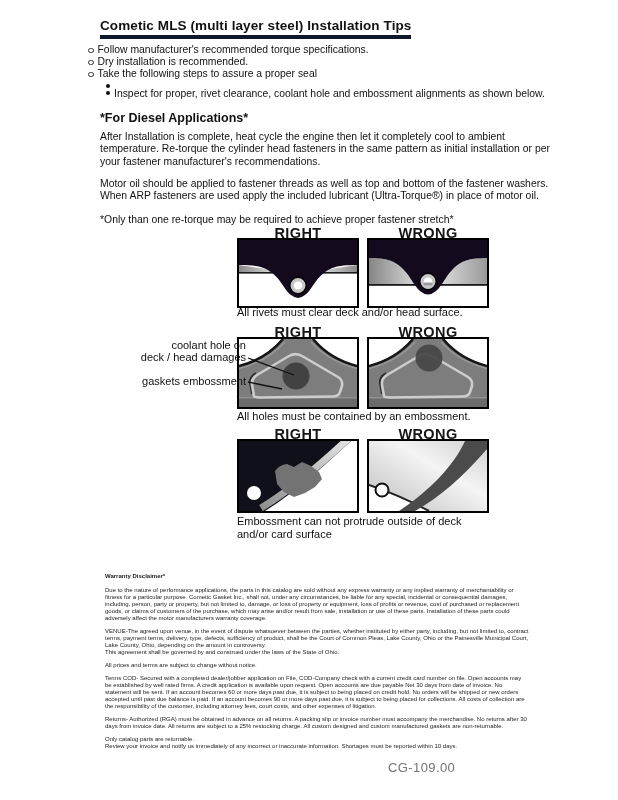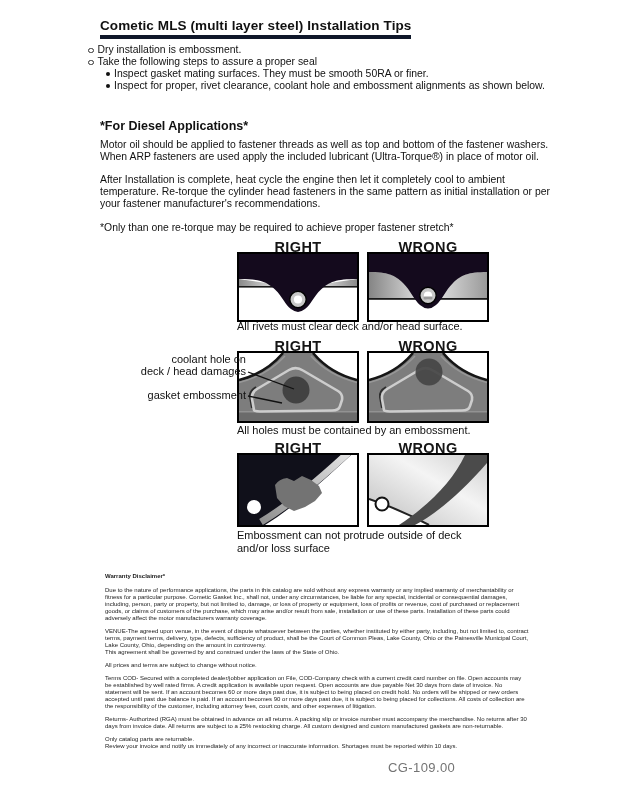--- a/index.html
+++ b/index.html
@@ -21,27 +21,27 @@
     width:3.5px;height:3.5px;border:1px solid #333;border-radius:50%;
     margin:3.5px 4px 0 0;flex:none;
   }
   .fdot{
     width:4px;height:4px;background:#111;border-radius:50%;
     margin:3.5px 4px 0 0;flex:none;
   }
   .sub{margin-left:18px;}
 
   
-  #diesel{left:100px;top:112px;width:452px;font-size:10.4px;line-height:12.2px;margin-top:8px;}
+  #diesel{left:100px;top:112px;width:452px;font-size:10.4px;line-height:12.2px;}
   #diesel h2{font-size:12.5px;margin:0 0 7px 0;}
   #diesel p{margin:0 0 10px 0;}
   #diesel .note{margin-top:12px;}
 
   
-  #diagrams{left:0;top:239px;width:528px;height:322px;}
+  #diagrams{left:0;top:225px;width:528px;height:322px;}
   .dg-label{position:absolute;width:122px;text-align:center;font-size:14.5px;font-weight:bold;letter-spacing:.4px;color:#151515;}
   .panel{position:absolute;width:122px;height:70px;}
   .panel svg{display:block;border:2px solid #000;background:#fff;}
   .p2 svg{border:2px solid #000;}
   .caption{position:absolute;font-size:11px;line-height:12.5px;color:#111;}
   .ann{position:absolute;text-align:right;font-size:11px;line-height:12px;color:#111;}
   #leaders{position:absolute;left:0;top:0;pointer-events:none;}
 
   
   #disclaimer{left:105px;top:573px;width:424px;font-size:6px;line-height:7px;color:#1c1c1c;}
@@ -52,40 +52,43 @@
   #pagenum{left:388px;top:760px;font-size:13px;letter-spacing:.4px;color:#737373;}
 </style>
 </head>
 <body>
 
 <div class="abs" id="title">Cometic MLS (multi layer steel) Installation Tips</div>
 
 <div class="abs" id="bullets">
   <div class="brow">
       <span class="odot"></span>
-      <span>Dry installation is embossment.</span>
+      <span>Follow manufacturer's recommended torque specifications.</span>
+    </div>
+  <div class="brow">
+      <span class="odot"></span>
+      <span>Dry installation is recommended.</span>
     </div>
   <div class="brow">
       <span class="odot"></span>
       <span>Take the following steps to assure a proper seal</span>
     </div>
   <div class="brow sub">
       <span class="fdot"></span>
-      <span>Inspect gasket mating surfaces.  They must be smooth 50RA or finer.</span>
     </div>
   <div class="brow sub">
       <span class="fdot"></span>
       <span>Inspect for proper, rivet clearance, coolant hole and embossment alignments as shown below.</span>
     </div>
 </div>
 
 <div class="abs" id="diesel">
   <h2>*For Diesel Applications*</h2>
+  <p>After Installation is complete, heat cycle the engine then let it completely cool to ambient temperature. Re-torque the cylinder head fasteners in the same pattern as initial installation or per your fastener manufacturer's recommendations.</p>
   <p>Motor oil should be applied to fastener threads as well as top and bottom of the fastener washers. When ARP fasteners are used apply the included lubricant (Ultra-Torque®) in place of motor oil.</p>
-  <p>After Installation is complete, heat cycle the engine then let it completely cool to ambient temperature. Re-torque the cylinder head fasteners in the same pattern as initial installation or per your fastener manufacturer's recommendations.</p>
   <div class="note">*Only than one re-torque may be required to achieve proper fastener stretch*</div>
 </div>
 
 <div class="abs" id="diagrams">
 
   <div class="dg-label" style="left:237px;top:0;">RIGHT</div>
   <div class="dg-label" style="left:367px;top:0;">WRONG</div>
 
   <div class="panel" style="left:237px;top:13px;">
     <svg width="118" height="66" viewBox="0 0 118 66">
@@ -167,21 +170,21 @@
     </svg>
   </div>
 
   <div class="caption" style="left:237px;top:185px;width:300px;">All holes must be contained by an embossment.</div>
 
   <div class="ann" style="left:118px;top:114px;width:128px;">
     <div>coolant hole on</div>
     <div>deck / head damages</div>
   </div>
   <div class="ann" style="left:110px;top:150px;width:136px;">
-    <div>gasket embossment</div>
+    <div>gaskets embossment</div>
   </div>
 
   <svg id="leaders" width="618" height="322">
     <line x1="248" y1="133" x2="294" y2="150" stroke="#111" stroke-width="1.3"></line>
     <line x1="248" y1="157" x2="282" y2="164" stroke="#111" stroke-width="1.3"></line>
   </svg>
 
   <div class="dg-label" style="left:237px;top:201px;">RIGHT</div>
   <div class="dg-label" style="left:367px;top:201px;">WRONG</div>
 
@@ -211,21 +214,21 @@
         </linearGradient>
       </defs>
       <rect width="118" height="70" fill="url(#g3b)"></rect>
       <path d="M0,45 Q30,55 60,70 L0,70 Z" fill="#ffffff"></path>
       <path d="M0,44 Q30,54 60,70" stroke="#222" stroke-width="2" fill="none"></path>
       <path d="M96,0 H118 V8 C92,38 68,58 46,70 L30,70 C60,50 84,26 96,0 Z" fill="#4b4b4b"></path>
       <circle cx="13" cy="49" r="6.5" fill="#ffffff" stroke="#111" stroke-width="2"></circle>
     </svg>
   </div>
 
-  <div class="caption" style="left:237px;top:290px;width:238px;">Embossment can not protrude outside of deck and/or loss surface</div>
+  <div class="caption" style="left:237px;top:290px;width:238px;">Embossment can not protrude outside of deck and/or card surface</div>
 </div>
 
 <div class="abs" id="disclaimer">
   <div class="dh">Warranty Disclaimer*</div>
   <p>Due to the nature of performance applications, the parts in this catalog are sold without any express warranty or any implied warranty of merchantability or fitness for a particular purpose.  Cometic Gasket Inc., shall not, under any circumstances, be liable for any special, incidental or consequential damages, including, person, party or property, but not limited to, damage, or loss of property or equipment, loss of profits or revenue, cost of purchased or replacement goods, or claims of customers of the purchase, which may arise and/or result from sale, installation or use of these parts.  Installation of these parts could adversely affect the motor manufacturers warranty coverage.</p>
   <p class="tight">VENUE-The agreed upon venue, in the event of dispute whatsoever between the parties, whether instituted by either party, including, but not limited to, contract terms, payment terms, delivery, type, defects, sufficiency of product, shall be the Court of Common Pleas, Lake County, Ohio or the Painesville Municipal Court, Lake County, Ohio, depending on the amount in controversy.</p>
   <p>This agreement shall be governed by and construed under the laws of the State of Ohio.</p>
   <p>All prices and terms are subject to change without notice.</p>
   <p>Terms COD- Secured with a completed dealer/jobber application on File, COD-Company check with a current credit card number on file.  Open accounts may be established by well rated firms.  A credit application is available upon request.  Open accounts are due payable Net 30 days from date of invoice.  No statement will be sent.  If an account becomes 60 or more days past due, it is subject to being placed on credit hold.  No orders will be shipped or new orders accepted until past due balance is paid.  If an account becomes 90 or more days past due, it is subject to being placed for collections.  All costs of collection are the responsibility of the customer, including attorney fees, court costs, and other expenses of litigation.</p>
   <p>Returns- Authorized (RGA) must be obtained in advance on all returns.  A packing slip or invoice number must accompany the merchandise.  No returns after 30 days from invoice date.  All returns are subject to a 25% restocking charge.  All custom designed and custom manufactured gaskets are non-returnable.</p>

